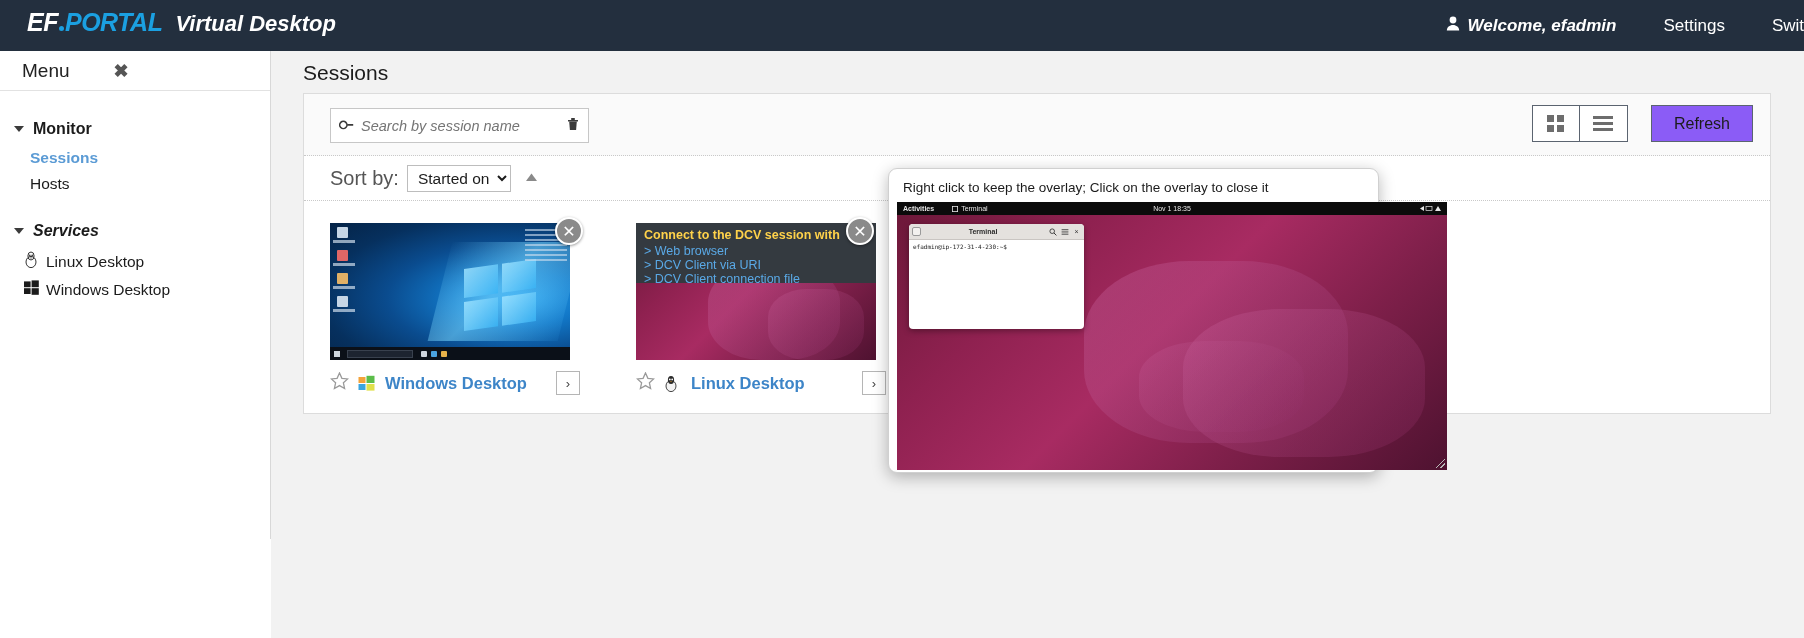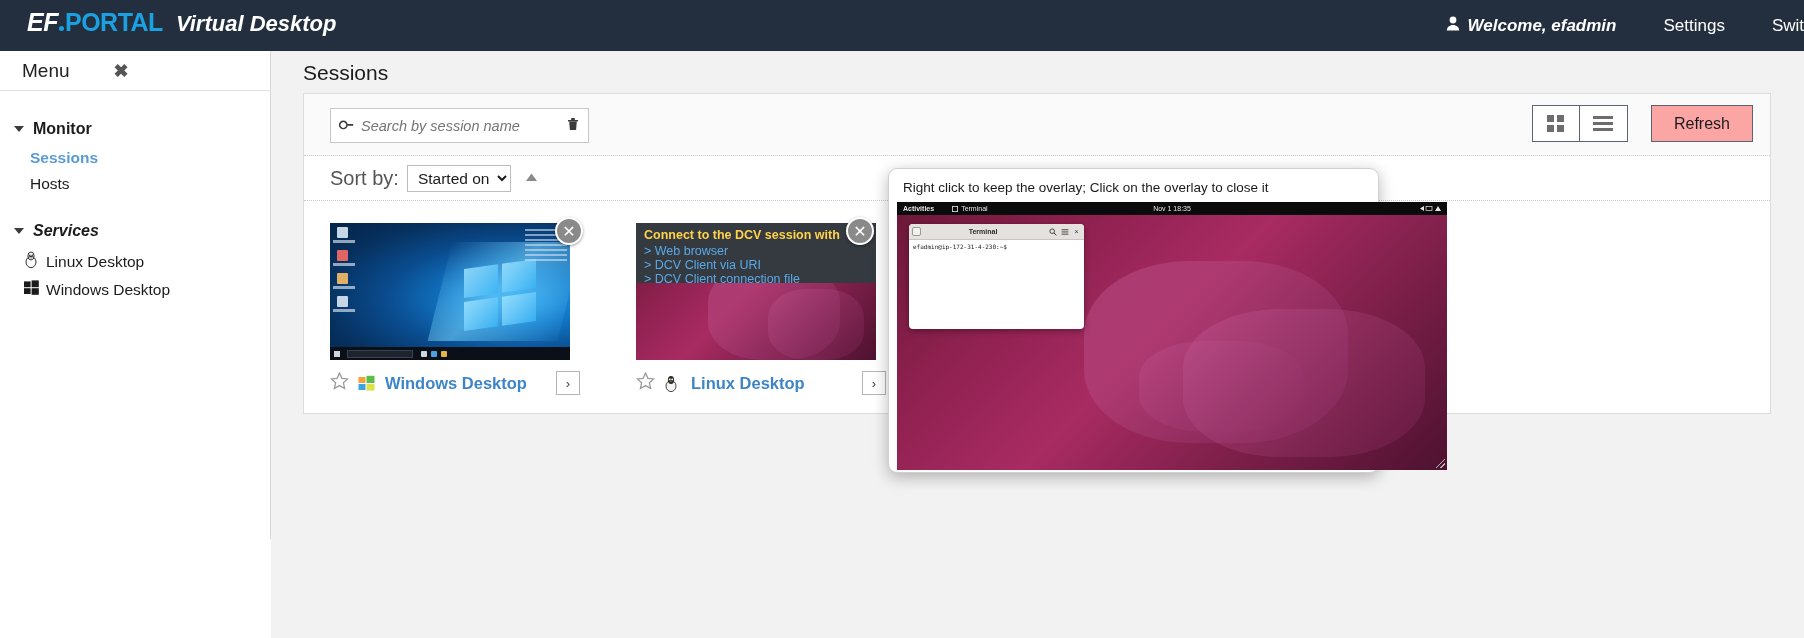--- a/index.html
+++ b/index.html
@@ -20,21 +20,21 @@
   .brand { display:flex; align-items:baseline; margin-left:27px; }
   .brand .ef {
     font-weight:bold; font-style:italic; font-size:25px; color:#ffffff;
     letter-spacing:-0.5px;
   }
   .brand .dot {
     display:inline-block; width:5px; height:5px; border-radius:50%;
     background:#1ba0e1; margin:0 1px 12px 1px;
   }
   .brand .portal {
-    font-weight:bold; font-size:25px; color:#1ba0e1;
+    font-weight:bold; font-style:italic; font-size:25px; color:#1ba0e1;
     letter-spacing:-0.5px;
   }
   .brand .vd {
     font-weight:bold; font-style:italic; font-size:22px; color:#ffffff;
     margin-left:13px;
   }
   .topnav { margin-left:auto; display:flex; align-items:center; padding-right:0; }
   .topnav .welcome {
     color:#ffffff; font-style:italic; font-weight:bold; font-size:17px;
     display:flex; align-items:center;
@@ -95,21 +95,21 @@
   }
   .search-wrap .trash { color:#3a3a3a; font-size:15px; }
   .tools { position:absolute; right:17px; top:11px; display:flex; align-items:center; }
   .tbtn {
     width:48px; height:37px; border:1px solid #5b6470; background:#fff;
     display:flex; align-items:center; justify-content:center;
   }
   .tbtn + .tbtn { border-left:none; }
   .refresh-btn {
     margin-left:23px; height:37px; padding:0 22px; border:1px solid #5b6470;
-    background:#fca5a5; font-size:16px; color:#1b1b1b; display:flex;
+    background:#8b5cf6; font-size:16px; color:#1b1b1b; display:flex;
     align-items:center; font-family:"Liberation Sans", sans-serif;
   }
   .gridico { display:grid; grid-template-columns:7px 7px; grid-gap:3px; }
   .gridico i { width:7px; height:7px; background:#6d6d6d; display:block; }
   .listico { display:flex; flex-direction:column; gap:3px; }
   .listico i { width:20px; height:3px; background:#6d6d6d; display:block; }
 
   .panel-row2 { height:45px; border-bottom:1px dotted #c9c9c9; display:flex; align-items:center; padding-left:26px; background:#fff; }
   .sortlabel { font-size:20px; color:#555; margin-right:8px; }
   .sortsel {

